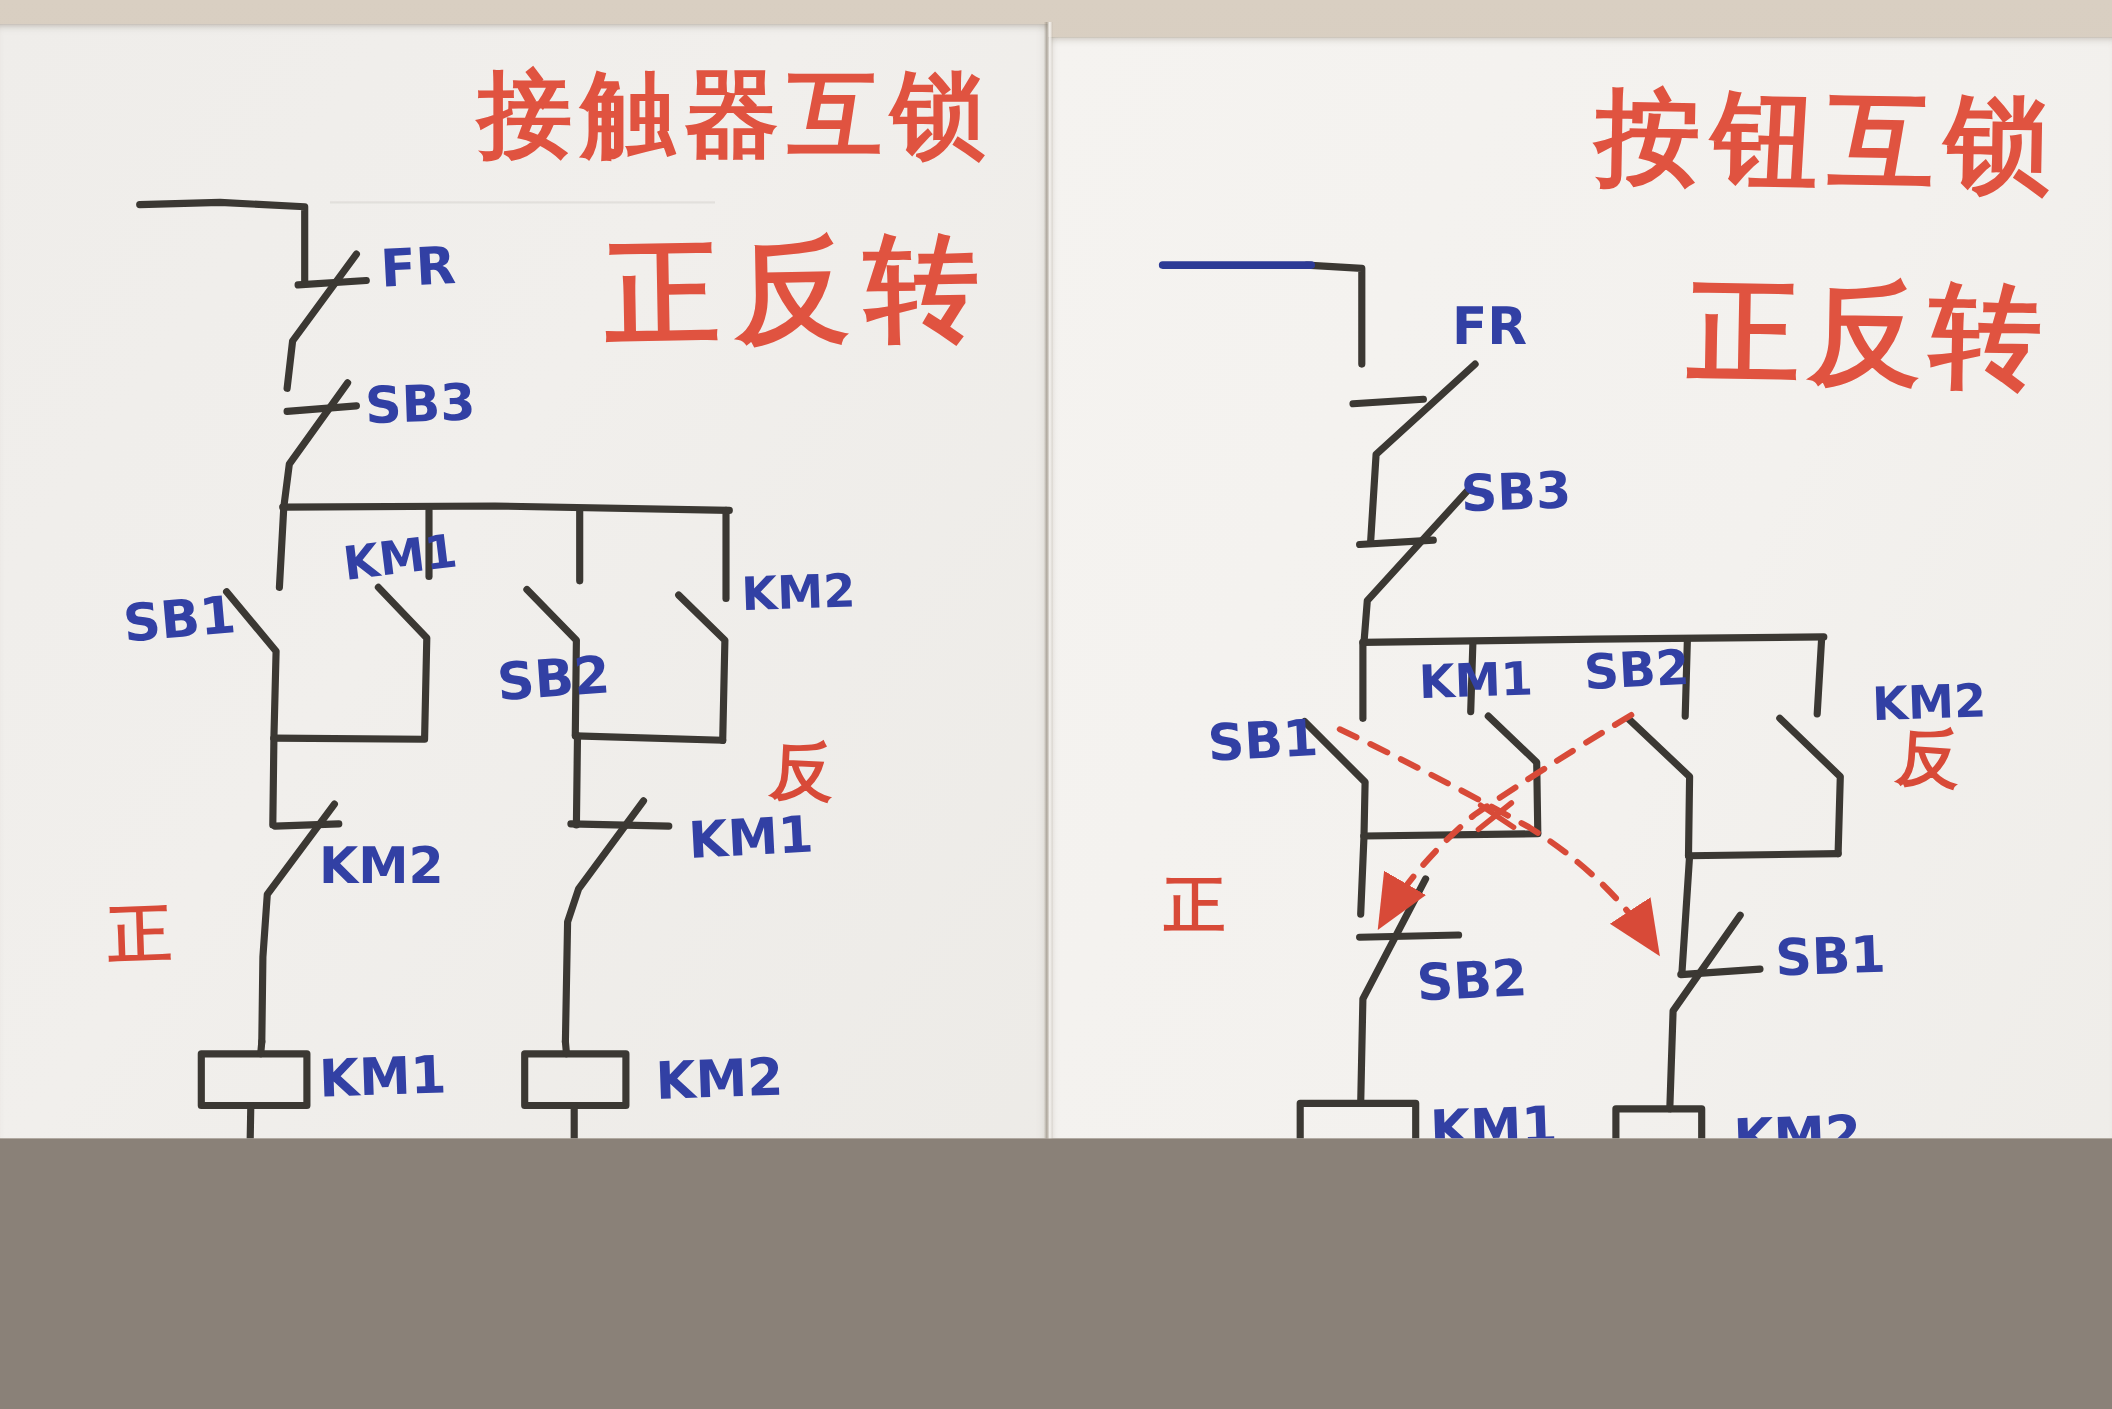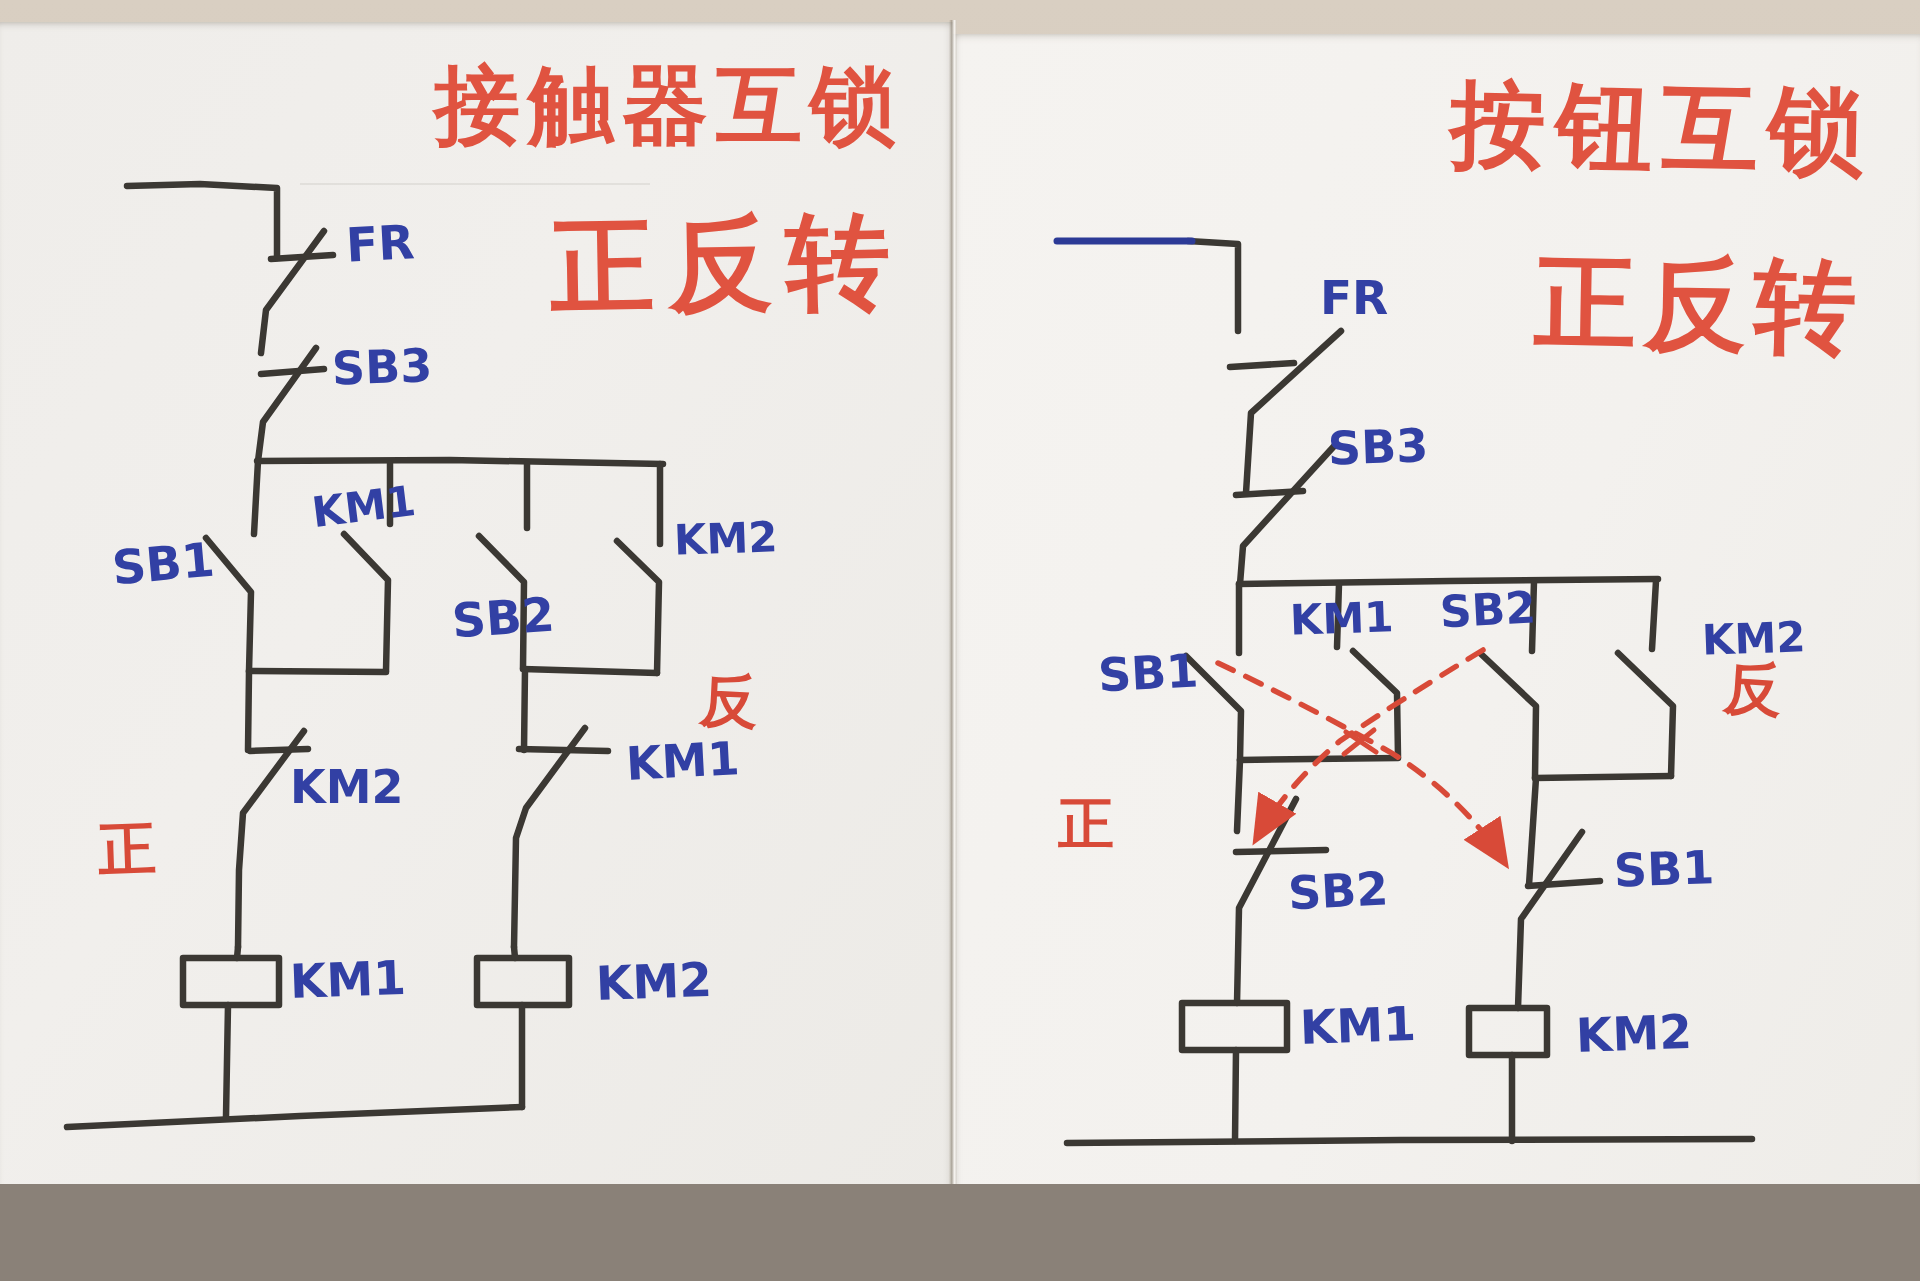--- a/index.html
+++ b/index.html
@@ -1,17 +1,17 @@
 <!DOCTYPE html>
 <html><head>
 <meta charset="utf-8">
 <style>
   html,body{margin:0;padding:0;background:#8a8178;}
   .stage{
-    position:relative;width:1920px;height:1184px;overflow:hidden;
+    position:relative;width:1920px;height:1035px;overflow:hidden;
     font-family:"DejaVu Sans","Liberation Sans",sans-serif;
     background:linear-gradient(180deg,#d9cfc2 0%,#cfc5b7 100%);
   }
   .paper{position:absolute;}
   .paper-left{
     left:0;top:22px;width:953px;height:1259px;
     background:linear-gradient(125deg,#efedea 0%,#f1efec 40%,#eceae6 100%);
     box-shadow:inset -6px 0 10px -6px rgba(120,110,95,.45), inset 0 6px 8px -6px rgba(120,110,95,.5);
   }
   .paper-right{

